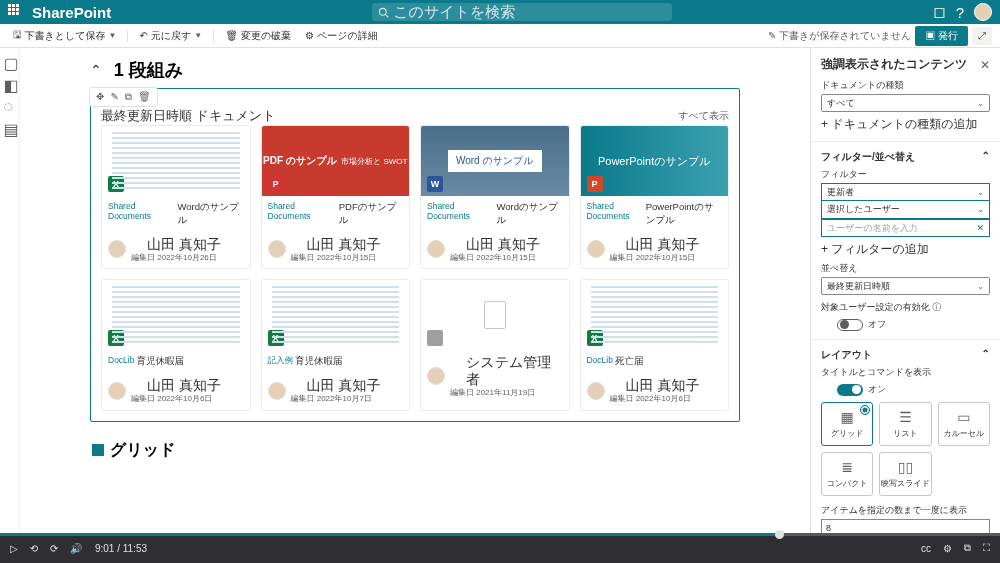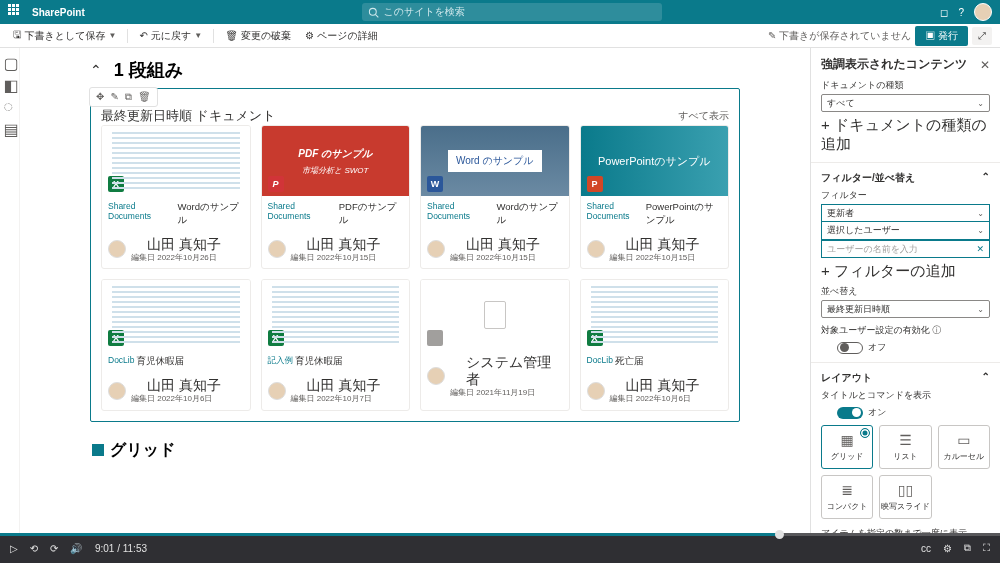--- a/index.html
+++ b/index.html
@@ -1,18 +1,18 @@
 <!DOCTYPE html>
 <html><head>
 <meta charset="utf-8">
 <style>
 * { margin: 0; padding: 0; box-sizing: border-box; font-family: "Segoe UI", Meiryo, sans-serif; }
 body { background: #fff; width: 1000px; height: 563px; overflow: hidden; position: relative; }
 
-.suite-bar { background: #0a7a8b; height: 24px; display: flex; align-items: center; padding: 0 8px; color: #fff; font-size: 10px; }
+.suite-bar { background: #0a7a8b; height: 24px; display: flex; align-items: center; padding: 0 8px; color: #fff; font-size: 15px; }
 .suite-bar .waffle { width: 16px; height: 16px; display: grid; grid-template-columns: repeat(3,3px); grid-template-rows: repeat(3,3px); gap: 1px; margin-right: 8px; cursor: pointer; }
 .suite-bar .waffle span { background: #fff; }
 .suite-bar .brand { font-weight: 600; }
 .suite-bar .search { margin: 0 auto; background: rgba(255,255,255,.15); border-radius: 3px; height: 18px; width: 300px; display: flex; align-items: center; padding: 0 6px; color: #d0e8ec; }
 .suite-bar .search svg { margin-right: 4px; }
 .suite-bar .right-icons { display: flex; align-items: center; gap: 10px; }
 .suite-bar .avatar { width: 18px; height: 18px; border-radius: 50%; background: #e6d0b5; border: 1px solid #fff; }
 
 .cmd-bar { height: 24px; border-bottom: 1px solid #e1e1e1; display: flex; align-items: center; font-size: 10px; color: #323130; padding: 0 8px; gap: 4px; }
 .cmd-bar .btn { display: flex; align-items: center; gap: 3px; padding: 2px 5px; cursor: pointer; border-radius: 2px; }
@@ -38,21 +38,21 @@
 .wp-toolbar span { cursor: pointer; }
 .wp-title-row { display: flex; justify-content: space-between; align-items: center; margin: 10px 0 0 0; }
 .wp-title { font-size: 13px; color: #323130; }
 .see-all { font-size: 10px; color: #605e5c; cursor: pointer; }
 
 .cards { display: grid; grid-template-columns: repeat(4, 1fr); gap: 10px; }
 .card { border: 1px solid #edebe9; border-radius: 3px; overflow: hidden; font-size: 9px; display: flex; flex-direction: column; }
 .thumb { height: 70px; background: #f3f2f1; position: relative; display: flex; align-items: center; justify-content: center; overflow: hidden; }
 .thumb.spread { background: linear-gradient(#fff,#fff); }
 .thumb.spread::after { content:""; position:absolute; inset:6px 10px; background: repeating-linear-gradient(#cfe0ea 0 2px, transparent 2px 5px); }
-.thumb.pdf { background: #c83a2e; color: #fff; font-size: 10px; flex-direction:column; gap:4px;font-style:italic;}
+.thumb.pdf { background: #c83a2e; color: #fff; font-size: 10px; gap:4px;}
 .thumb.word { background: linear-gradient(#4a6e8a,#6b8aa3); color:#fff; }
 .thumb.word .box { background:#fff; color:#2b579a; padding:4px 8px; font-size:10px; }
 .thumb.ppt { background: linear-gradient(90deg,#0a7a8b,#3aa0b0); color:#fff; font-size:11px; }
 .thumb.blank { background:#fff; }
 .file-ico { position:absolute; bottom:4px; left:6px; width:16px; height:16px; border-radius:2px; display:flex; align-items:center; justify-content:center; font-size:9px; font-weight:700; color:#fff; }
 .xlsx { background:#107c41; } .pdfb { background:#d13438; } .docx { background:#2b579a; } .pptx { background:#d24726; } .generic { background:#a19f9d; }
 .card-body { padding: 5px 6px; display:flex; flex-direction:row; gap:2px; }
 .lib { color:#0a7a8b; font-size:8.5px; cursor:pointer; }
 .fname { color:#323130; font-size:9.5px; }
 .meta-row { display:flex; align-items:center; gap:5px; padding:4px 6px 6px 6px; }
@@ -65,21 +65,21 @@
 .grid-heading .sq { width:12px; height:12px; background:#0a7a8b; }
 
 .prop-pane { width: 190px; border-left: 1px solid #e1e1e1; padding: 8px 10px 0 10px; font-size: 10px; color: #323130; overflow:auto; position:relative; }
 .prop-pane h3 { font-size: 12px; font-weight: 600; margin-bottom: 6px; display:flex; justify-content:space-between; align-items:center;}
 .prop-pane h3 .x { color:#605e5c; cursor:pointer; font-weight:400;}
 .prop-pane label { font-size: 9px; color: #323130; display:block; margin: 4px 0 2px 0; }
 .prop-pane .dd { border: 1px solid #8a8886; height: 18px; display:flex; align-items:center; justify-content:space-between; padding:0 5px; font-size:9px; border-radius:2px; cursor:pointer; }
 .prop-pane .dd.blue { border: 1.5px solid #0a7a8b; border-radius:0; }
 .prop-pane .dd.sel { border-top:none; }
 .prop-pane .input { border: 1.5px solid #0a7a8b; height: 18px; padding:0 5px; font-size:9px; color:#a19f9d; display:flex; align-items:center; justify-content:space-between;}
-.prop-pane .link { color:#323130; font-size:15px; margin:4px 0; cursor:pointer; }
+.prop-pane .link { color:#323130; font-size:12px; margin:4px 0; cursor:pointer; }
 .prop-pane .link::before { content:"+ "; }
 .prop-pane hr { border:none; border-top:1px solid #edebe9; margin:8px -10px; }
 .prop-pane .sect-h { font-size:10px; font-weight:600; display:flex; justify-content:space-between; cursor:pointer; }
 .prop-pane .toggle { display:flex; align-items:center; gap:5px; margin:4px 16px; font-size:9px;}
 .toggle .sw { width:26px; height:12px; border-radius:7px; background:#0a7a8b; position:relative; cursor:pointer; }
 .toggle .sw.off { background:#fff; border:1px solid #605e5c; }
 .toggle .sw::after { content:""; position:absolute; width:9px; height:9px; border-radius:50%; background:#fff; top:1.5px; right:2px; }
 .toggle .sw.off::after { background:#605e5c; left:1.5px; right:auto; top:0.5px; }
 .layout-grid { display:grid; grid-template-columns: repeat(3,1fr); gap:6px; margin-top:6px; }
 .layout-opt { border:1px solid #c8c6c4; border-radius:3px; height:44px; display:flex; flex-direction:column; align-items:center; justify-content:center; gap:3px; font-size:8px; cursor:pointer; position:relative;}

